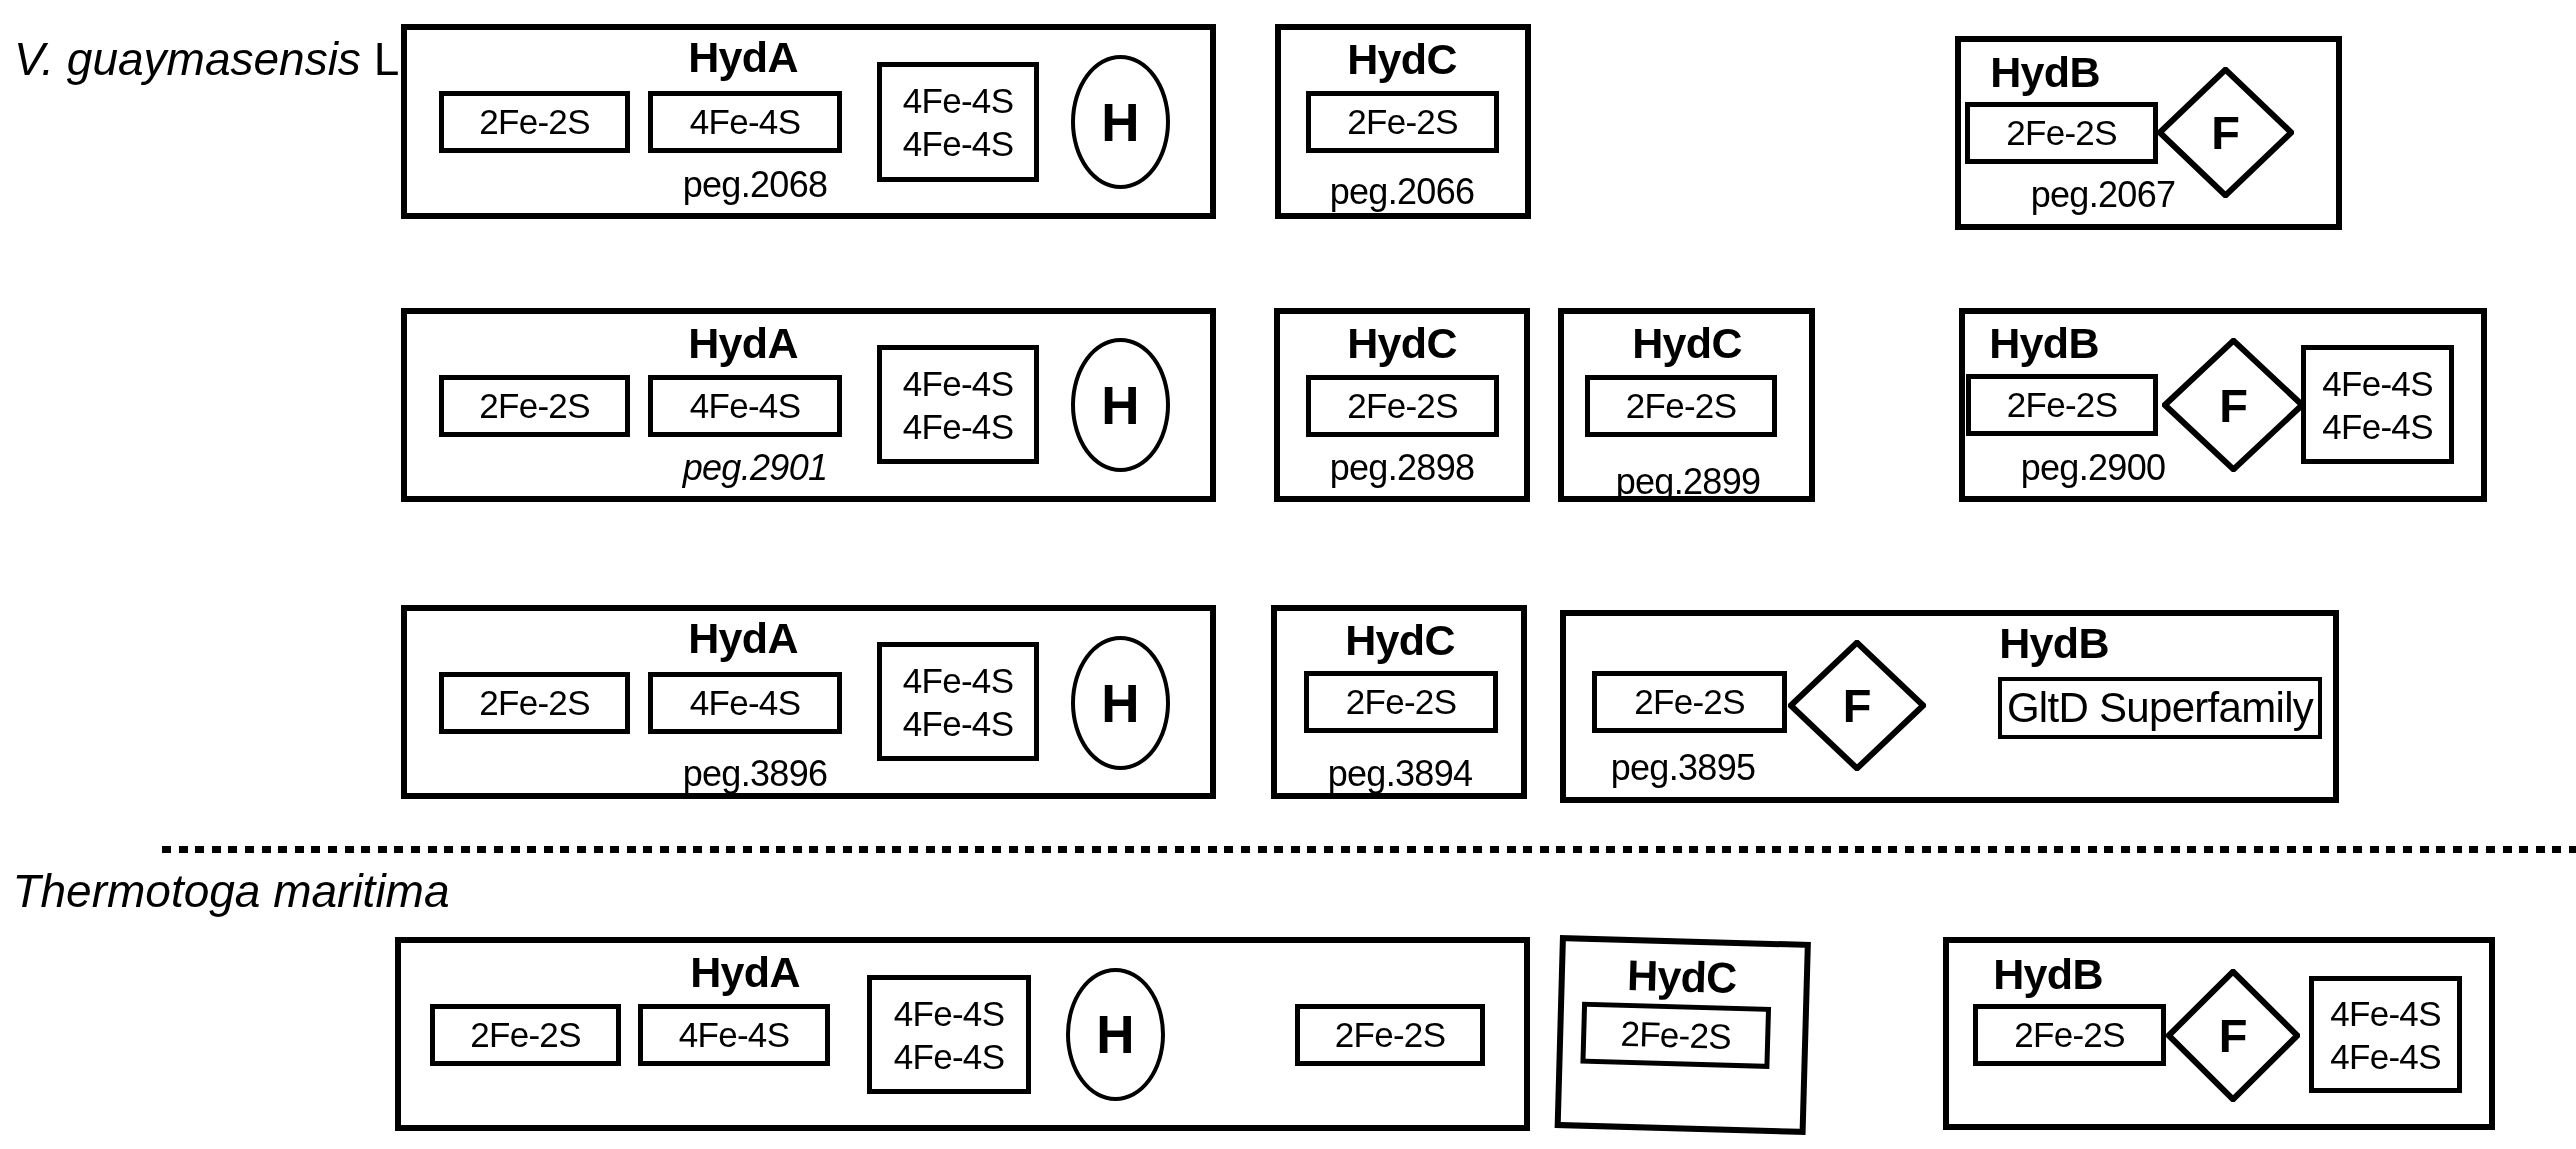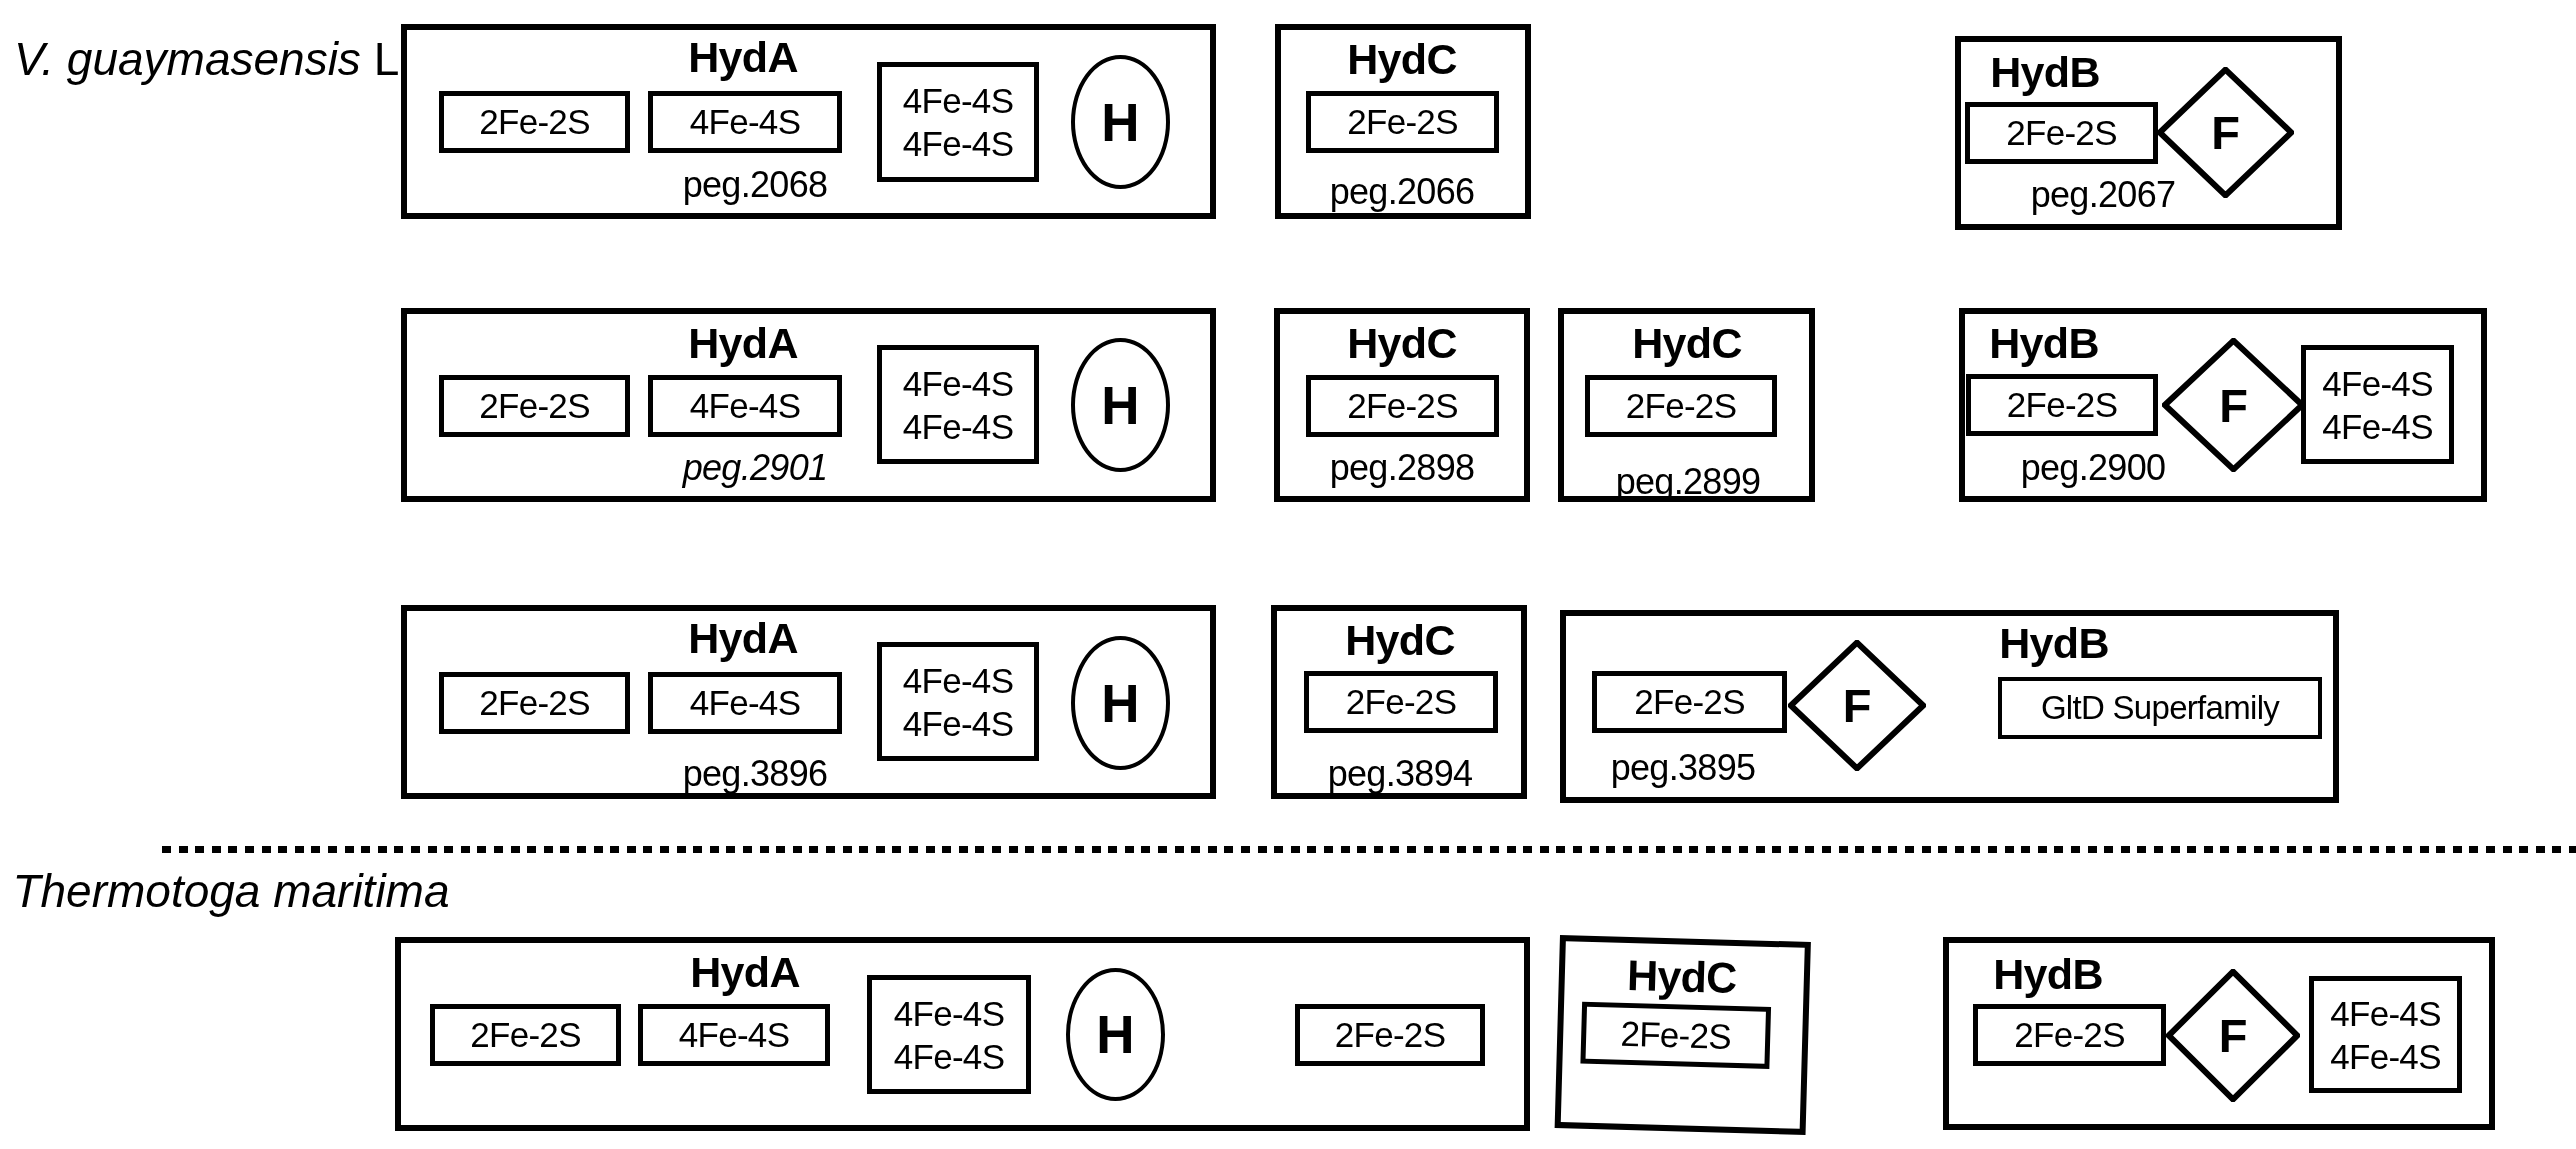--- a/index.html
+++ b/index.html
@@ -1,21 +1,21 @@
 <!DOCTYPE html>
 <html style="font-size:11px"><head>
 <meta charset="utf-8">
 <style>
   html,body{margin:0;padding:0;background:#fff;}
   #canvas{position:relative;width:2576px;height:1149px;background:#fff;
           font-family:"Liberation Sans","DejaVu Sans",sans-serif;color:#000;overflow:hidden;}
   .cluster{position:absolute;border:6.2px solid #000;background:#fff;box-sizing:border-box;}
   .domain-box{position:absolute;border:5.5px solid #000;background:#fff;box-sizing:border-box;
           display:flex;align-items:center;justify-content:center;font-size:35px;letter-spacing:-0.7px;white-space:nowrap;}
-  .domain-thin{border-width:4.1px;font-size:33px;}
+  .domain-thin{border-width:4.1px;font-size:42px;}
   .stack{flex-direction:column;line-height:43px;}
   .gene-title{position:absolute;font-weight:bold;font-size:43px;letter-spacing:-0.7px;
           transform:translateX(-50%);white-space:nowrap;line-height:1;}
   .peg{position:absolute;font-size:36px;letter-spacing:-0.7px;transform:translateX(-50%);
           white-space:nowrap;line-height:1;}
   .hshape{position:absolute;border:4.1px solid #000;border-radius:50%;background:#fff;box-sizing:border-box;
           display:flex;align-items:center;justify-content:center;font-weight:bold;font-size:53px;}
   .diamond{position:absolute;}
   .diamond svg{position:absolute;left:0;top:0;width:100%;height:100%;}
   .diamond .f-label{position:absolute;left:0;top:0;width:100%;height:100%;display:flex;

